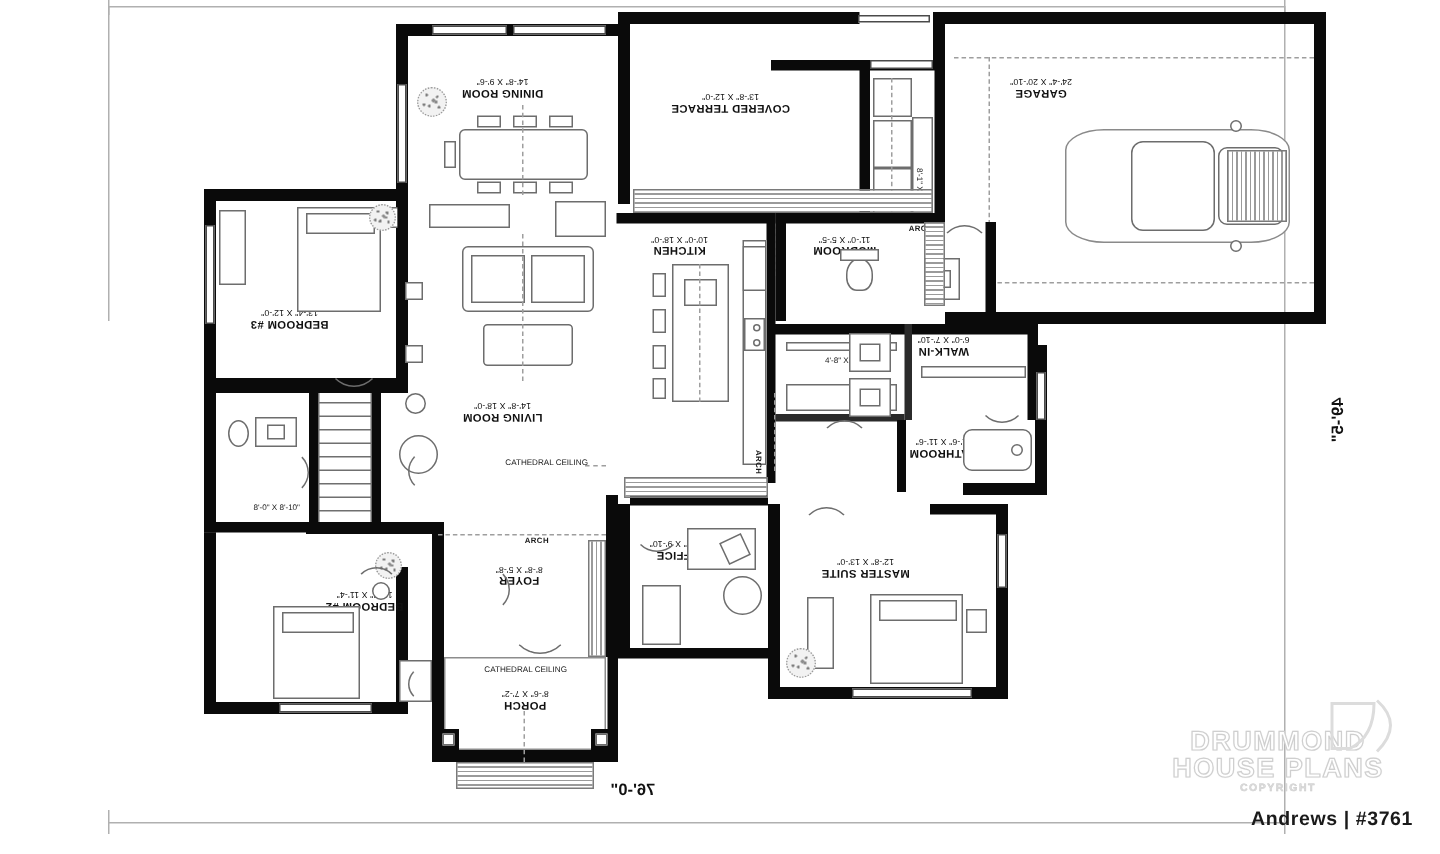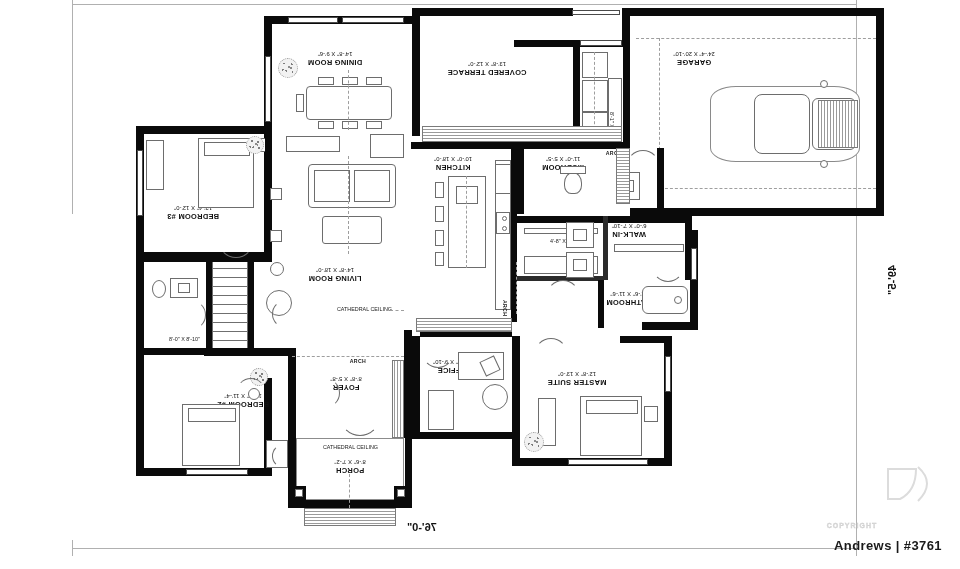--- a/index.html
+++ b/index.html
@@ -518,20 +518,22 @@
     <div class="wall" style="left:262px; top:322px; width:34px; height:8px;"></div>
     <div class="wall" style="left:440px; top:432px; width:110px; height:7px;"></div>
     <div class="wall" style="left:664px; top:348px; width:92px; height:8px;"></div>
     <div class="wall" style="left:688px; top:258px; width:136px; height:4px;"></div>
     <div class="hatch" style="left:448px; top:318px; width:96px; height:14px;"></div>
     <div class="hatch" style="left:330px; top:148px; width:14px; height:56px;"></div>
 
   </div>
 
   <div id="watermark">
+    <div class="wm-line1">DRUMMOND</div>
+    <div class="wm-line2">HOUSE PLANS</div>
     <div class="wm-copy">COPYRIGHT</div>
   </div>
   <svg width="60" height="46" style="position:absolute; right:18px; bottom:62px; pointer-events:none;">
     <path d="M6 8 L34 8 Q34 30 18 38 L6 38 Z" fill="none" stroke="#dcdcdc" stroke-width="2"></path>
     <path d="M36 6 Q54 22 36 40" fill="none" stroke="#dcdcdc" stroke-width="2"></path>
   </svg>
 
   <div id="plan-title">
     <span>Andrews</span>
     <span>|</span>

